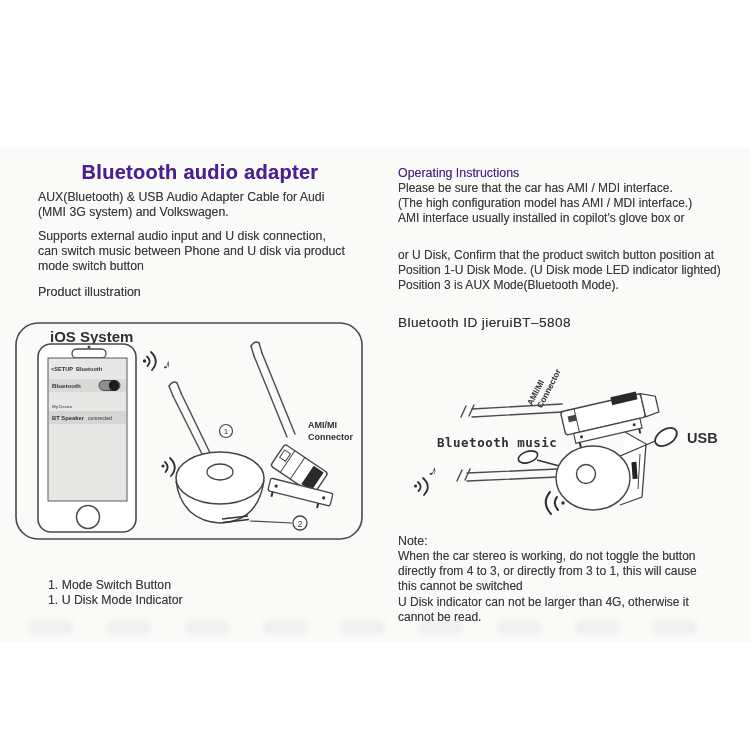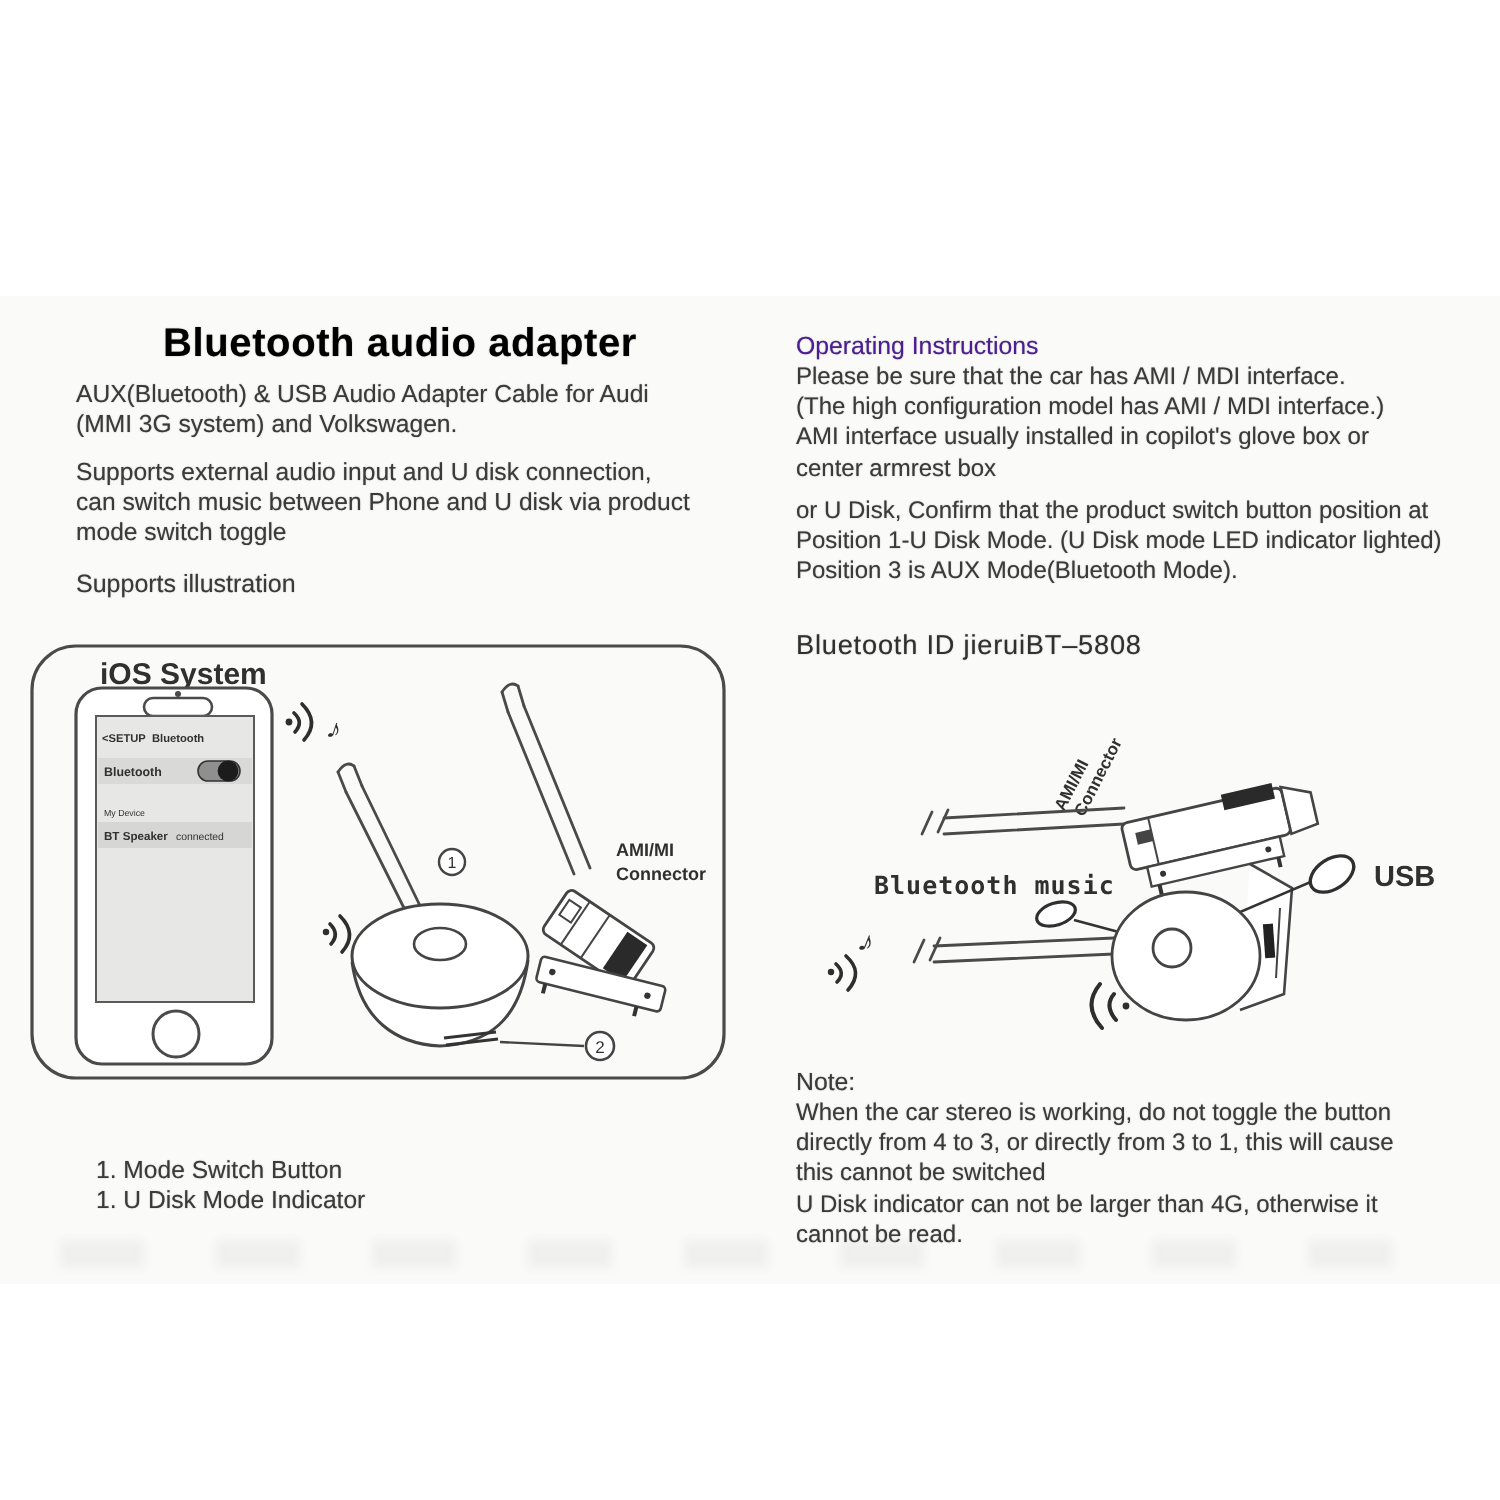--- a/index.html
+++ b/index.html
@@ -3,21 +3,21 @@
 <meta charset="utf-8">
 <style>
   html,body{margin:0;padding:0;width:750px;height:750px;overflow:hidden;background:#ffffff;}
   body{font-family:"Liberation Sans","DejaVu Sans",sans-serif;color:#3a3a3a;position:relative;}
   .scan-band{position:absolute;left:0;top:148px;width:750px;height:494px;background:rgba(208,208,200,0.10);}
   .scan-artifact{position:absolute;left:30px;top:620px;width:690px;height:14px;
     background:repeating-linear-gradient(90deg,rgba(120,120,120,0.18) 0 42px,transparent 42px 78px);
     filter:blur(2.5px);opacity:.45;}
   .txt{position:absolute;white-space:nowrap;text-shadow:0 0 .6px rgba(55,55,55,.55);}
   .page-title{left:40px;top:161px;width:320px;text-align:center;font-size:20px;font-weight:bold;
-    color:#000000;letter-spacing:.3px;}
+    color:#4c1d95;letter-spacing:.3px;}
   .body-block{position:absolute;}
   .ln{display:block;white-space:nowrap;font-size:12.3px;line-height:14.8px;text-shadow:0 0 .6px rgba(55,55,55,.5);}
   .ln-r{display:block;white-space:nowrap;font-size:12px;line-height:15.2px;text-shadow:0 0 .6px rgba(55,55,55,.5);}
   .sub-block{left:38px;top:190px;}
   .desc-block{left:38px;top:229px;}
   .prod-ill{left:38px;top:285px;font-size:12.5px;}
   .legend-block{left:48px;top:578px;}
   .op-title{left:398px;top:166px;font-size:12.4px;color:#4c1d95;}
   .op-block{left:398px;top:181px;}
   .insert-block{left:398px;top:248px;}
@@ -37,24 +37,24 @@
 <div class="txt page-title">Bluetooth audio adapter</div>
 
 <div class="body-block sub-block">
   <span class="ln">AUX(Bluetooth) &amp; USB Audio Adapter Cable for Audi</span>
   <span class="ln">(MMI 3G system) and Volkswagen.</span>
 </div>
 
 <div class="body-block desc-block">
   <span class="ln">Supports external audio input and U disk connection,</span>
   <span class="ln">can switch music between Phone and U disk via product</span>
-  <span class="ln">mode switch toggle</span>
-</div>
-
-<div class="txt prod-ill">Supports illustration</div>
+  <span class="ln">mode switch button</span>
+</div>
+
+<div class="txt prod-ill">Product illustration</div>
 
 <svg class="fig-left" viewBox="0 0 356 226">
   <rect x="4" y="5" width="346" height="216" rx="22" fill="none" stroke="#4a4a4a" stroke-width="1.6"></rect>
   <text x="38" y="24" font-size="15" font-weight="bold" fill="#2b2b2b">iOS System</text>
 
   <g>
     <rect x="26" y="26" width="98" height="188" rx="13" fill="#ffffff" stroke="#4a4a4a" stroke-width="1.6"></rect>
     <rect x="60" y="31" width="34" height="9" rx="4.5" fill="#ffffff" stroke="#4a4a4a" stroke-width="1.3"></rect>
     <circle cx="77" cy="29" r="1.5" fill="#4a4a4a"></circle>
     <rect x="36" y="40" width="79" height="143" fill="#e7e7e6" stroke="#5a5a5a" stroke-width="1"></rect>
@@ -148,21 +148,20 @@
   <span class="ln">1. Mode Switch Button</span>
   <span class="ln">1. U Disk Mode Indicator</span>
 </div>
 
 <div class="txt op-title">Operating Instructions</div>
 
 <div class="body-block op-block">
   <span class="ln-r">Please be sure that the car has AMI / MDI interface.</span>
   <span class="ln-r">(The high configuration model has AMI / MDI interface.)</span>
   <span class="ln-r">AMI interface usually installed in copilot's glove box or</span>
-  <span class="ln-r">center armrest box</span>
 </div>
 
 <div class="body-block insert-block">
   <span class="ln-r">or U Disk, Confirm that the product switch button position at</span>
   <span class="ln-r">Position 1-U Disk Mode. (U Disk mode LED indicator lighted)</span>
   <span class="ln-r">Position 3 is AUX Mode(Bluetooth Mode).</span>
 </div>
 
 <div class="txt bt-id">Bluetooth ID jieruiBT–5808</div>
 

